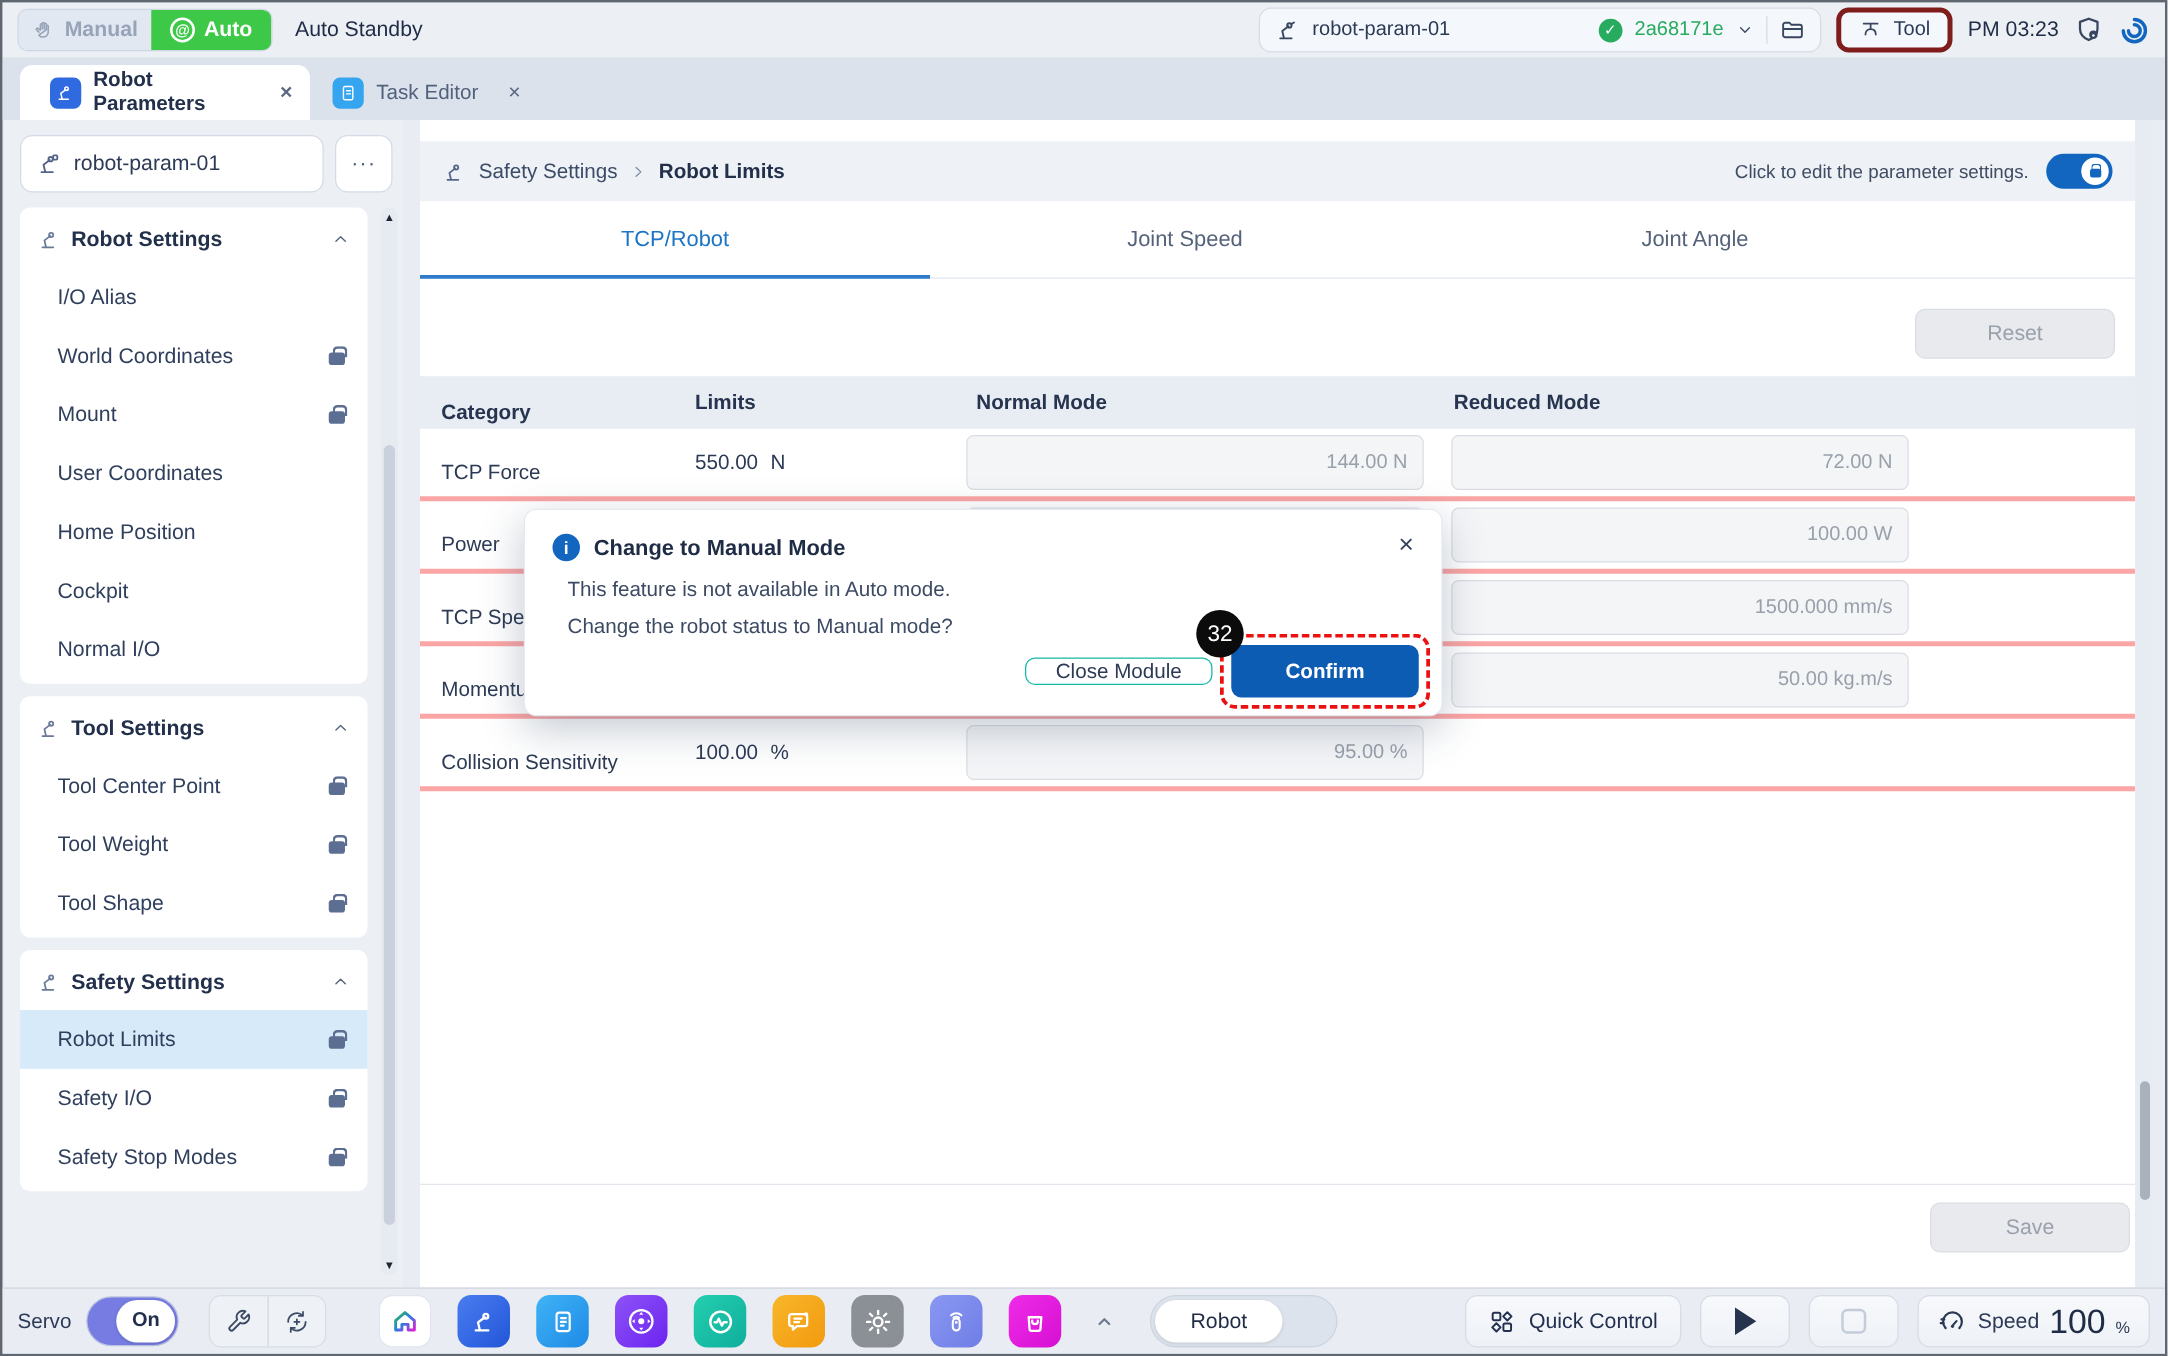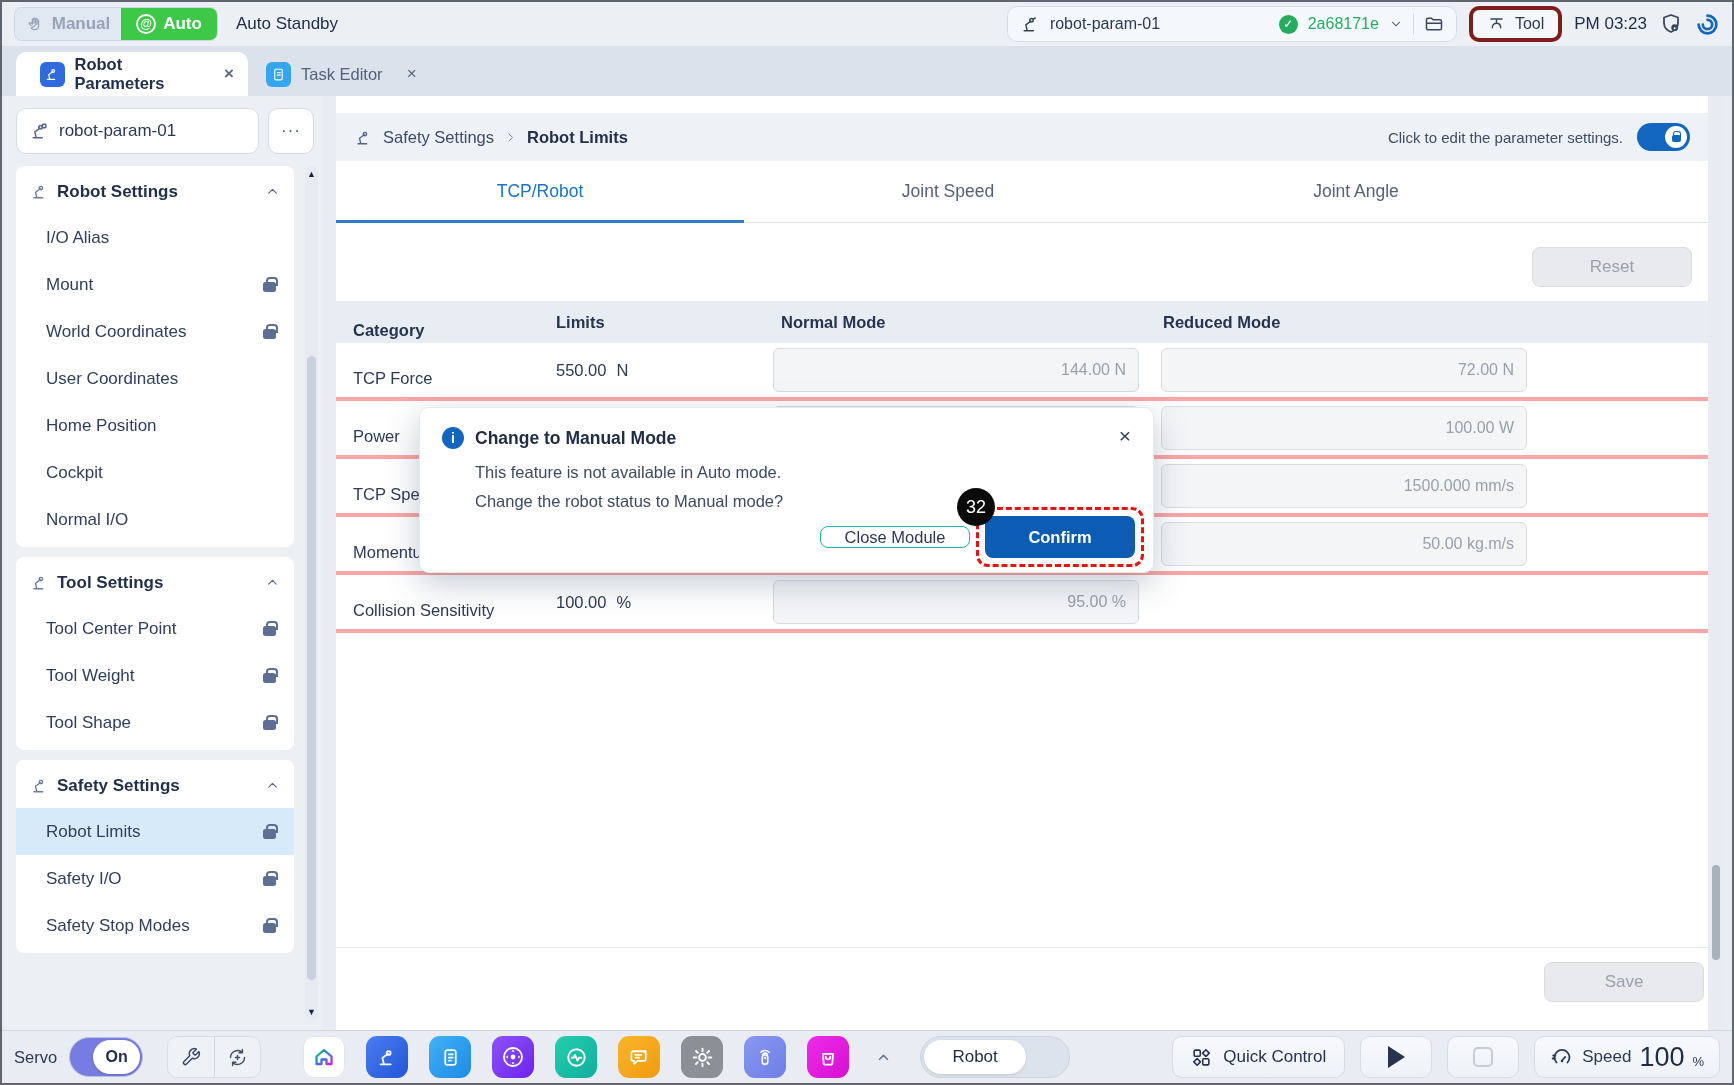--- a/index.html
+++ b/index.html
@@ -89,21 +89,21 @@
   .cell-reduced .ibox{margin-left:10px;}
   .footer-line{position:absolute;bottom:82px;left:0;right:0;border-top:1px solid #e2e7ee;}
   .save-row{position:absolute;bottom:28px;right:4px;}
 
   
   .modal{position:absolute;left:417px;top:405px;width:735px;height:166px;background:#fff;border:1px solid #e6eaf0;border-radius:10px;box-shadow:0 10px 34px rgba(40,60,90,.28);z-index:50;}
   .m-head{display:flex;align-items:center;gap:11px;padding:19px 22px 0;}
   .info-ic{width:22px;height:22px;border-radius:50%;background:#1266c0;color:#fff;font-size:14px;font-weight:bold;display:flex;align-items:center;justify-content:center;}
   .m-title{font-size:17.5px;font-weight:bold;color:#1f2c46;}
   .m-x{position:absolute;right:22px;top:17px;font-size:21px;color:#33415c;line-height:1;}
-  .m-body{padding:9px 22px 0 55px;font-size:16.5px;color:#3c4a63;line-height:29px;}
+  .m-body{padding:9px 22px 0 34px;font-size:16.5px;color:#3c4a63;line-height:29px;}
   .m-foot{position:absolute;right:18px;bottom:14px;display:flex;align-items:center;gap:15px;}
   .btn-close{width:150px;height:22px;background:#fff;border:1px solid #14b8a6;border-radius:8px;color:#2c3a55;font-size:16.5px;display:flex;align-items:center;justify-content:center;}
   .confirm-wrap{position:relative;border-radius:15px;}
   .dash{position:absolute;inset:-9px;border:3px dashed #ec1111;border-radius:12px;}
   .btn-confirm{width:150px;height:42px;background:#0d5cb4;border-radius:8px;color:#fff;font-size:16.5px;font-weight:bold;display:flex;align-items:center;justify-content:center;position:relative;}
   .step-badge{position:absolute;left:-28px;top:-28px;width:38px;height:38px;border-radius:50%;background:#0b0b0c;color:#fff;font-size:18px;display:flex;align-items:center;justify-content:center;z-index:2;}
 
   
   .bottombar{position:absolute;left:0;right:0;bottom:0;height:53px;background:#e9edf3;border-top:1px solid #cfd6e0;display:flex;align-items:center;padding:0 12px;gap:12px;}
   .servo-label{font-size:16.5px;color:#2c3a55;}
@@ -260,27 +260,27 @@
           <span class="chev">
             <svg class="ic" width="15" height="15" viewBox="0 0 24 24">
                 <path d="M6 14.5l6-6 6 6"></path>
               </svg>
           </span>
         </div>
         <div class="item">
             <span>I/O Alias</span>
           </div>
         <div class="item">
+            <span>World Coordinates</span>
+            <span class="lkwrap">
+              <span class="lk"></span>
+            </span>
+          </div>
+        <div class="item">
             <span>Mount</span>
-            <span class="lkwrap">
-              <span class="lk"></span>
-            </span>
-          </div>
-        <div class="item">
-            <span>World Coordinates</span>
             <span class="lkwrap">
               <span class="lk"></span>
             </span>
           </div>
         <div class="item">
             <span>User Coordinates</span>
           </div>
         <div class="item">
             <span>Home Position</span>
           </div>

